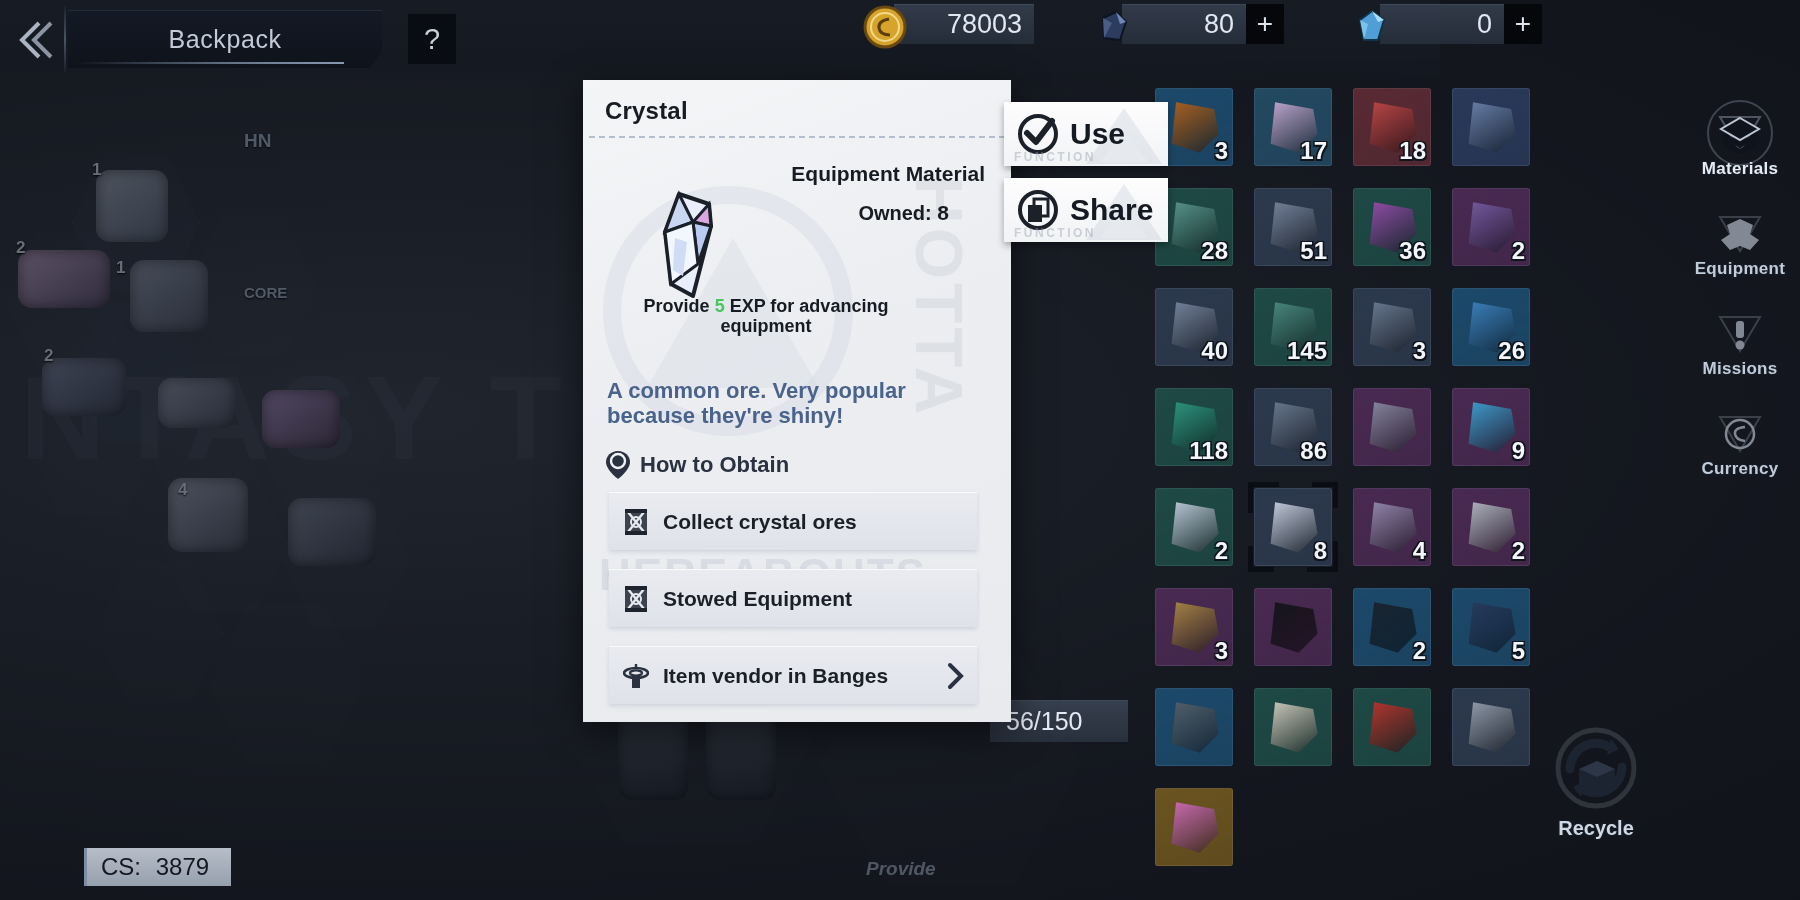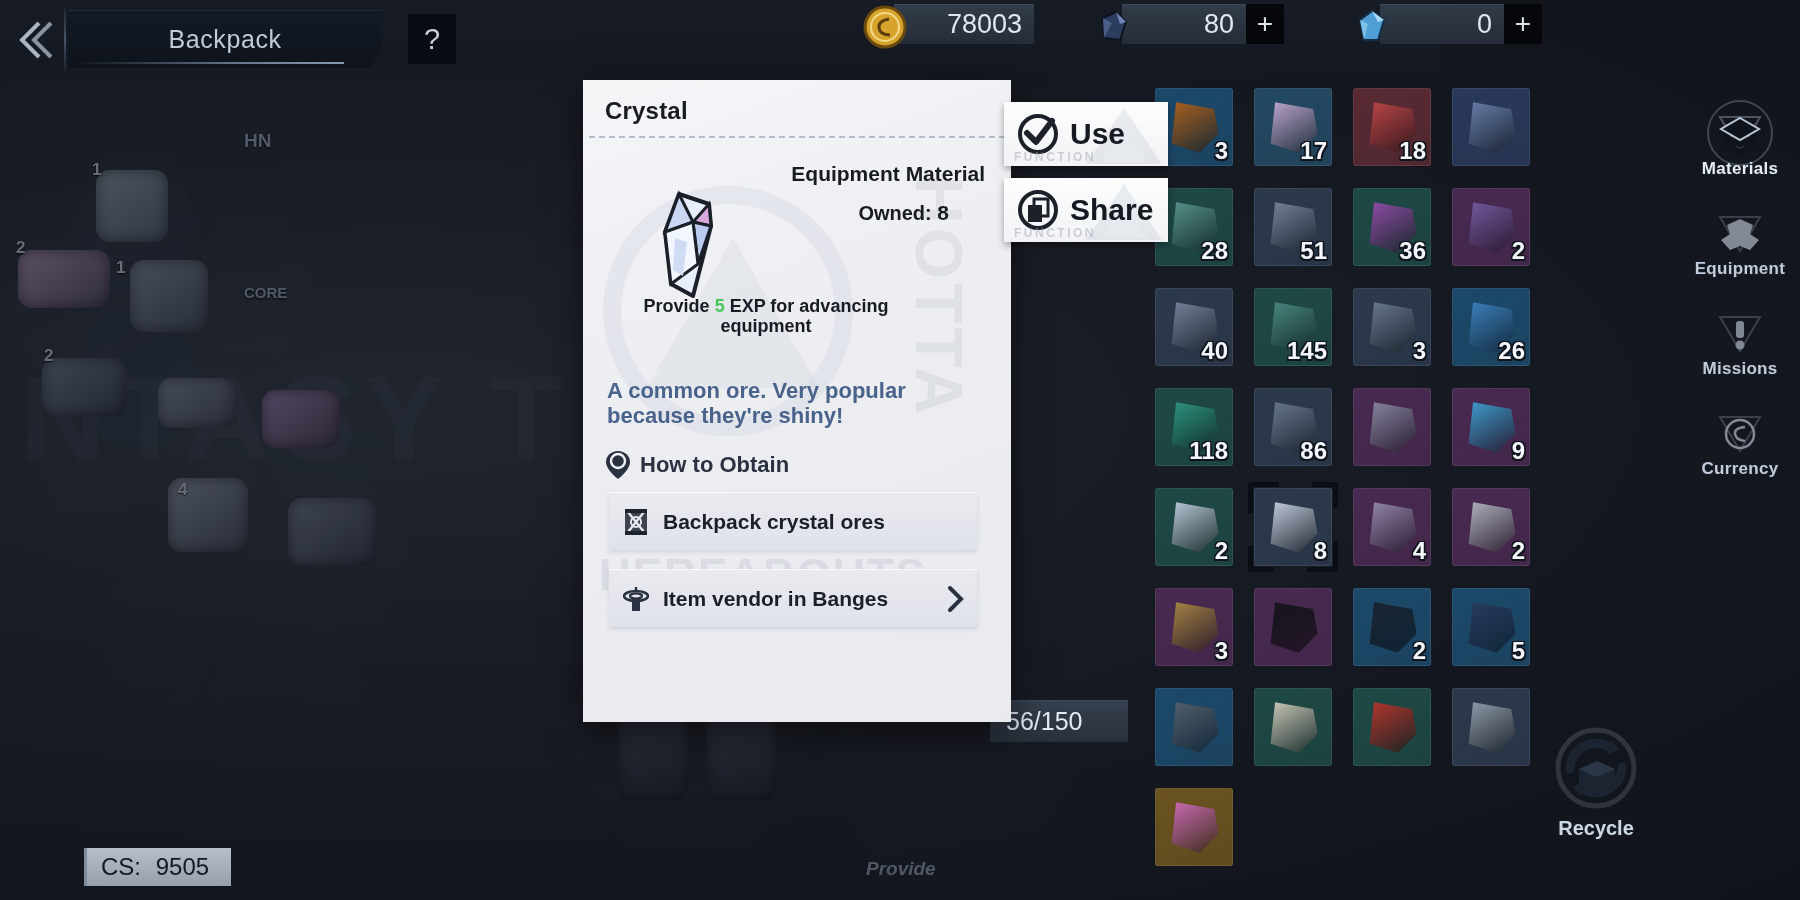--- a/index.html
+++ b/index.html
@@ -520,21 +520,21 @@
           <div class="glyph" style="background: linear-gradient(150deg, rgb(212, 111, 192), rgba(0, 0, 0, 0.45)); clip-path: polygon(18% 6%, 86% 18%, 94% 62%, 60% 96%, 10% 80%);"></div>
         </div>
       </div>
   </div>
 
   <div class="capacity">56/150</div>
 
   <div class="outfits-tag">Provide</div>
   <div class="cs-plate">
     <span>CS:</span>
-    <span style="margin-left:8px;">9505</span>
+    <span style="margin-left:8px;">3879</span>
   </div>
 
   <div class="sidenav" id="sidenav">
       <div class="nav-item active">
         <div class="nav-ring"></div>
         <svg class="ico" viewBox="0 0 46 40">
           <path d="M3 3 L43 3 L23 37 Z" fill="none" stroke="rgba(200,214,232,.35)" stroke-width="2"></path>
           <path d="M23 4 L42 15 L23 26 L4 15 Z" fill="#0e131c" stroke="#c6d0de" stroke-width="2"></path>
           <path d="M6 21 L23 31 L40 21" fill="none" stroke="#0e131c" stroke-width="5"></path>
           <path d="M6 28 L23 38 L40 28" fill="none" stroke="#0e131c" stroke-width="5"></path>
@@ -680,21 +680,31 @@
 
     <div class="obtain-list" id="obtain-list">
         <div class="obtain-row">
           <svg class="ricon" viewBox="0 0 26 30">
             <rect x="2" y="2" width="22" height="26" fill="#3c434f"></rect>
             <path d="M5 5 L21 25 M21 5 L5 25" stroke="#e6e9ee" stroke-width="2.4" fill="none"></path>
             <circle cx="13" cy="15" r="5" fill="none" stroke="#e6e9ee" stroke-width="2"></circle>
             <rect x="2" y="2" width="22" height="4" fill="#1e242e"></rect>
             <rect x="2" y="24" width="22" height="4" fill="#1e242e"></rect>
           </svg>
-          <span class="rlabel">Backpack crystal ores</span>
+          <span class="rlabel">Collect crystal ores</span>
+        </div>
+        <div class="obtain-row">
+          <svg class="ricon" viewBox="0 0 26 30">
+            <rect x="2" y="2" width="22" height="26" fill="#3c434f"></rect>
+            <path d="M5 5 L21 25 M21 5 L5 25" stroke="#e6e9ee" stroke-width="2.4" fill="none"></path>
+            <circle cx="13" cy="15" r="5" fill="none" stroke="#e6e9ee" stroke-width="2"></circle>
+            <rect x="2" y="2" width="22" height="4" fill="#1e242e"></rect>
+            <rect x="2" y="24" width="22" height="4" fill="#1e242e"></rect>
+          </svg>
+          <span class="rlabel">Stowed Equipment</span>
         </div>
         <div class="obtain-row">
           <svg class="ricon" viewBox="0 0 26 30">
             <ellipse cx="13" cy="12" rx="12" ry="5" fill="none" stroke="#2a3140" stroke-width="2.6"></ellipse>
             <ellipse cx="13" cy="12" rx="6" ry="2.6" fill="none" stroke="#2a3140" stroke-width="2.2"></ellipse>
             <rect x="9" y="14" width="8" height="13" fill="#2a3140"></rect>
             <path d="M13 3 L13 8" stroke="#2a3140" stroke-width="2.4"></path>
           </svg>
           <span class="rlabel">Item vendor in Banges</span>
           <span class="chev"><svg width="20" height="28" viewBox="0 0 20 28">

